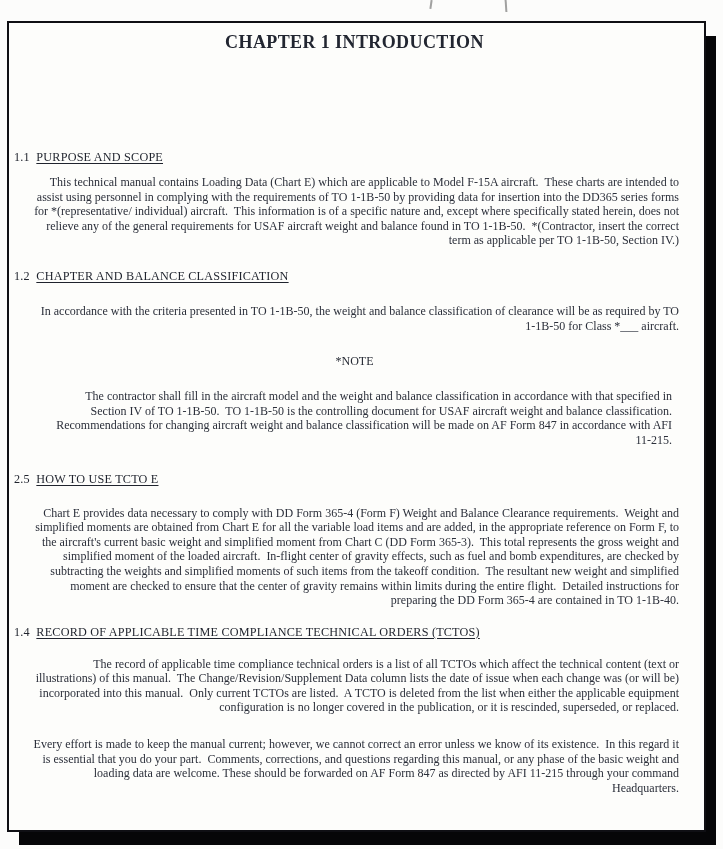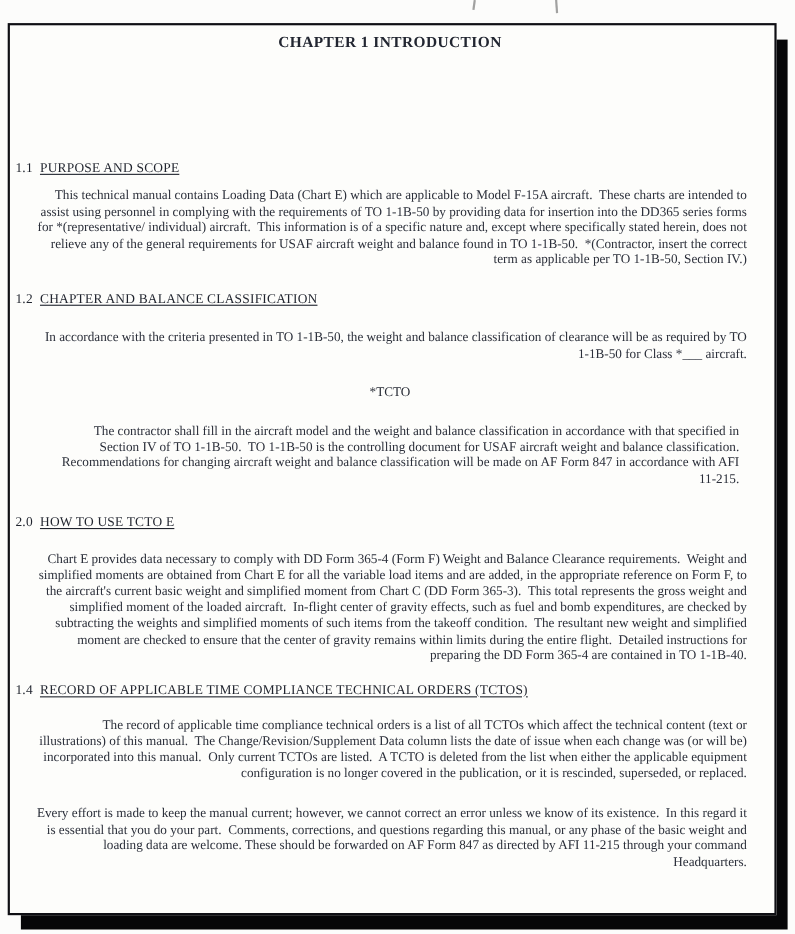--- a/index.html
+++ b/index.html
@@ -16,21 +16,21 @@
     position:absolute; left:7px; top:21px; width:699px; height:811px;
     box-sizing:border-box;
     background:#fdfdfb;
     border:2px solid #0f0f14;
     box-shadow:11px 14px 0 -1px #060608;
     padding:0 9px 0 5px;
     color:#2b2f3a;
   }
   .chapter-title {
     margin:9px 0 0 0; text-align:center;
-    font-size:14px; font-weight:700; letter-spacing:.4px; color:#222631;
+    font-size:18px; font-weight:700; letter-spacing:.4px; color:#222631;
   }
   .sec-h {
     margin:0; font-size:12.2px; font-weight:400;
     letter-spacing:.2px; color:#1f232d; white-space:pre-wrap;
   }
   .sec-h .sec-num { text-decoration:none; }
   .sec-h .sec-title { text-decoration:underline; text-underline-offset:2px; }
   .sec-h.big { font-size:15.5px; letter-spacing:.3px; }
   .body-p {
     margin:16px; font-size:12px; line-height:14.6px;
@@ -50,24 +50,24 @@
   <div class="doc-page">
 
     <h1 class="chapter-title">CHAPTER 1 INTRODUCTION</h1>
 
     <h2 class="sec-h" style="margin-top:97px;"><span class="sec-num">1.1</span>  <span class="sec-title">PURPOSE AND SCOPE</span></h2>
     <p class="body-p" style="margin-top:10px;">This technical manual contains Loading Data (Chart E) which are applicable to Model F-15A aircraft.  These charts are intended to assist using personnel in complying with the requirements of TO 1-1B-50 by providing data for insertion into the DD365 series forms for *(representative/ individual) aircraft.  This information is of a specific nature and, except where specifically stated herein, does not relieve any of the general requirements for USAF aircraft weight and balance found in TO 1-1B-50.  *(Contractor, insert the correct term as applicable per TO 1-1B-50, Section IV.)</p>
 
     <h2 class="sec-h" style="margin-top:21px;"><span class="sec-num">1.2</span>  <span class="sec-title">CHAPTER AND BALANCE CLASSIFICATION</span></h2>
     <p class="body-p" style="margin-top:20px;">In accordance with the criteria presented in TO 1-1B-50, the weight and balance classification of clearance will be as required by TO 1-1B-50 for Class *___ aircraft.</p>
 
-    <p class="note-label" style="margin-top:21px;">*TCTO</p>
+    <p class="note-label" style="margin-top:21px;">*NOTE</p>
     <p class="body-p note-body" style="margin-top:20px;">The contractor shall fill in the aircraft model and the weight and balance classification in accordance with that specified in Section IV of TO 1-1B-50.  TO 1-1B-50 is the controlling document for USAF aircraft weight and balance classification.  Recommendations for changing aircraft weight and balance classification will be made on AF Form 847 in accordance with AFI 11-215.</p>
 
-    <h2 class="sec-h" style="margin-top:24px;"><span class="sec-num">2.0</span>  <span class="sec-title">HOW TO USE TCTO E</span></h2>
+    <h2 class="sec-h" style="margin-top:24px;"><span class="sec-num">2.5</span>  <span class="sec-title">HOW TO USE TCTO E</span></h2>
     <p class="body-p" style="margin-top:19px;">Chart E provides data necessary to comply with DD Form 365-4 (Form F) Weight and Balance Clearance requirements.  Weight and simplified moments are obtained from Chart E for all the variable load items and are added, in the appropriate reference on Form F, to the aircraft's current basic weight and simplified moment from Chart C (DD Form 365-3).  This total represents the gross weight and simplified moment of the loaded aircraft.  In-flight center of gravity effects, such as fuel and bomb expenditures, are checked by subtracting the weights and simplified moments of such items from the takeoff condition.  The resultant new weight and simplified moment are checked to ensure that the center of gravity remains within limits during the entire flight.  Detailed instructions for preparing the DD Form 365-4 are contained in TO 1-1B-40.</p>
 
     <h2 class="sec-h" style="margin-top:17px;"><span class="sec-num">1.4</span>  <span class="sec-title">RECORD OF APPLICABLE TIME COMPLIANCE TECHNICAL ORDERS (TCTOS)</span></h2>
     <p class="body-p" style="margin-top:17px;">The record of applicable time compliance technical orders is a list of all TCTOs which affect the technical content (text or illustrations) of this manual.  The Change/Revision/Supplement Data column lists the date of issue when each change was (or will be) incorporated into this manual.  Only current TCTOs are listed.  A TCTO is deleted from the list when either the applicable equipment configuration is no longer covered in the publication, or it is rescinded, superseded, or replaced.</p>
 
     <p class="body-p" style="margin-top:22px;">Every effort is made to keep the manual current; however, we cannot correct an error unless we know of its existence.  In this regard it is essential that you do your part.  Comments, corrections, and questions regarding this manual, or any phase of the basic weight and loading data are welcome. These should be forwarded on AF Form 847 as directed by AFI 11-215 through your command Headquarters.</p>
 
   </div>
 </div>
 

